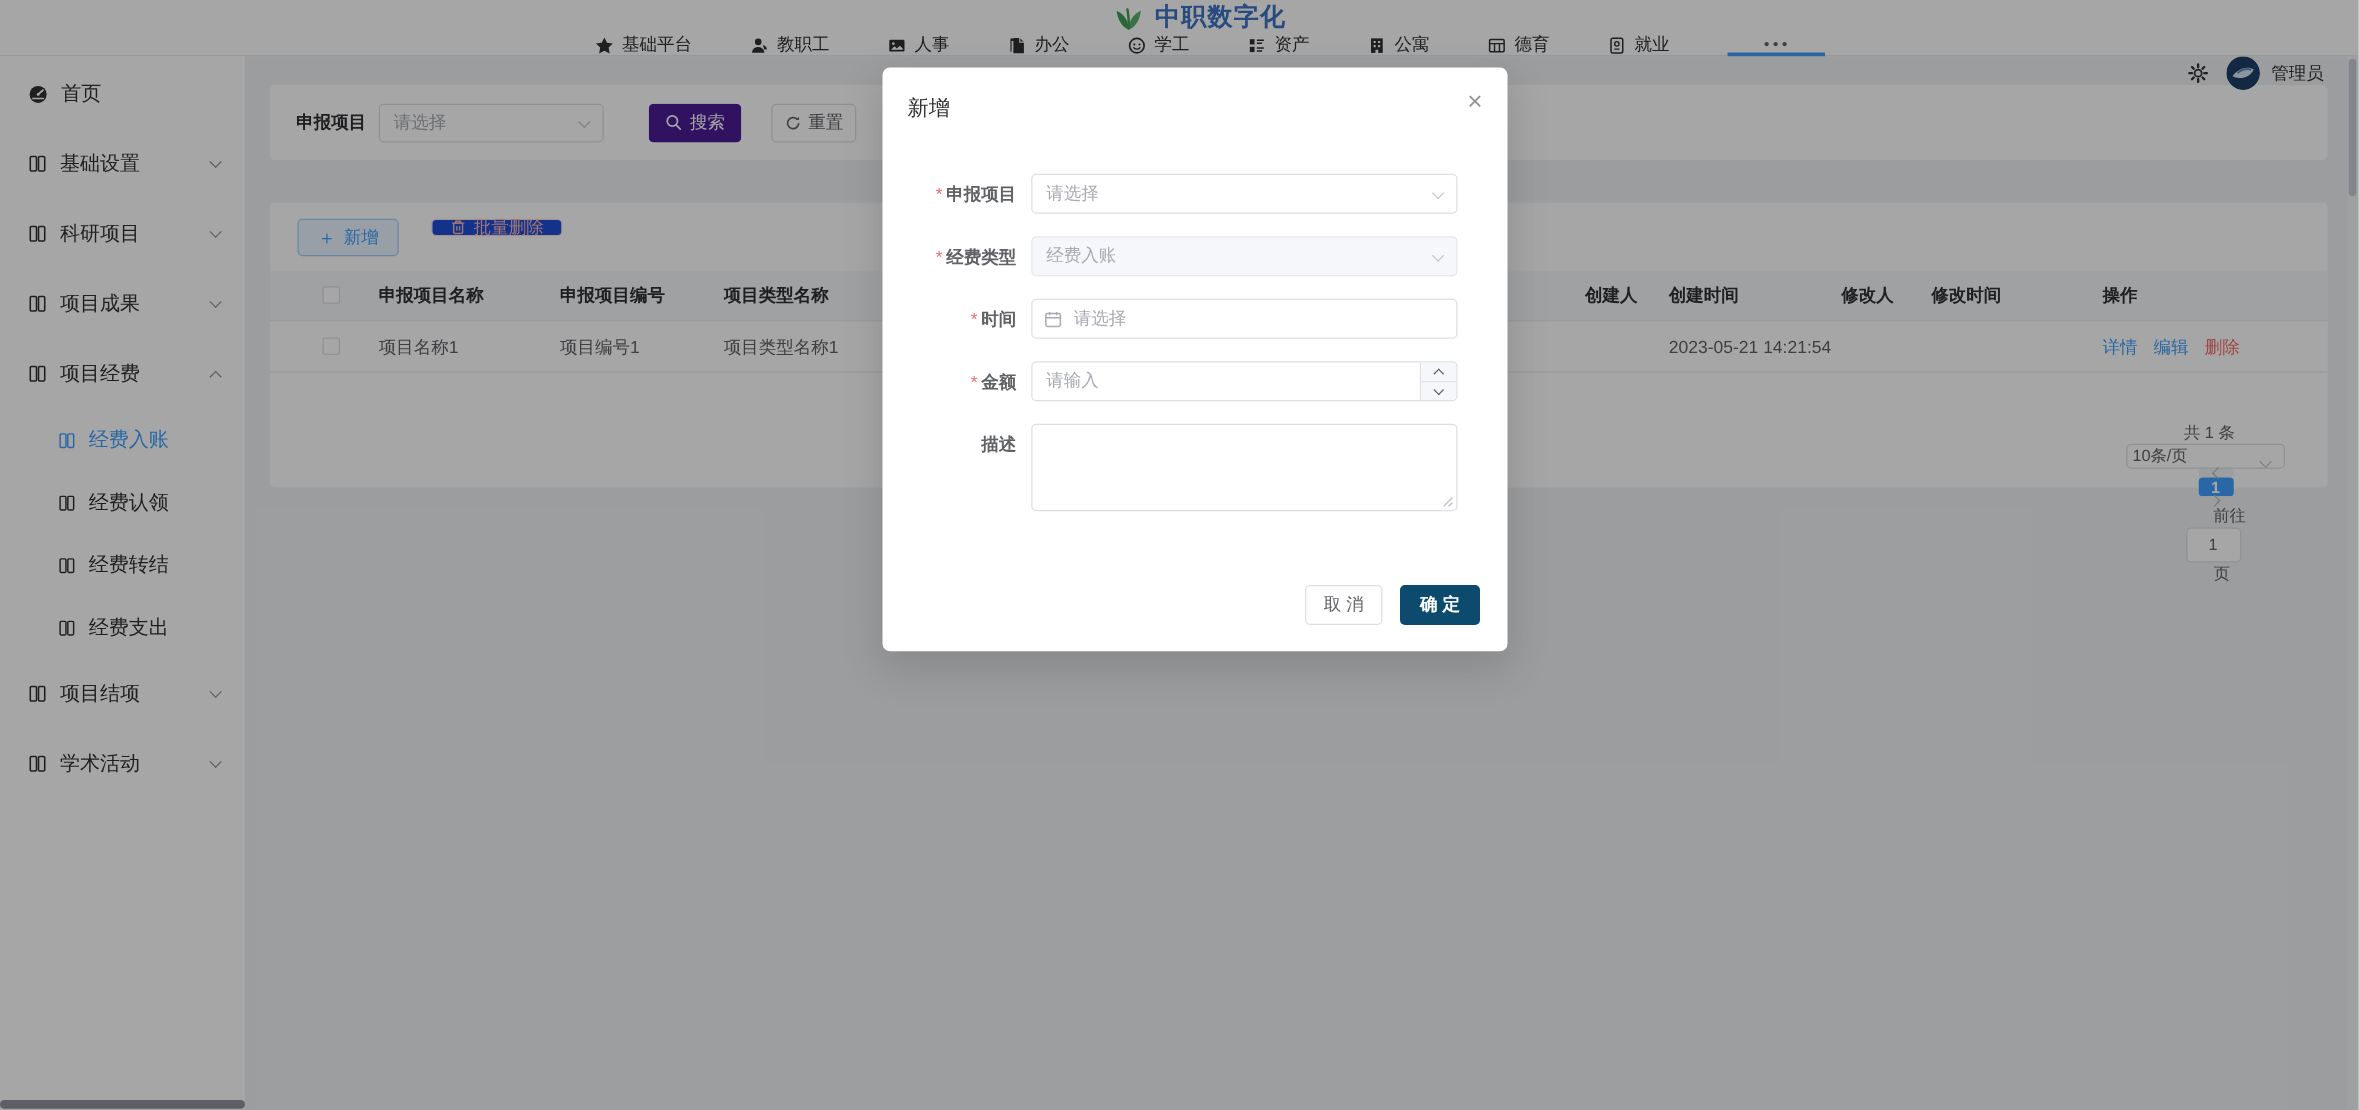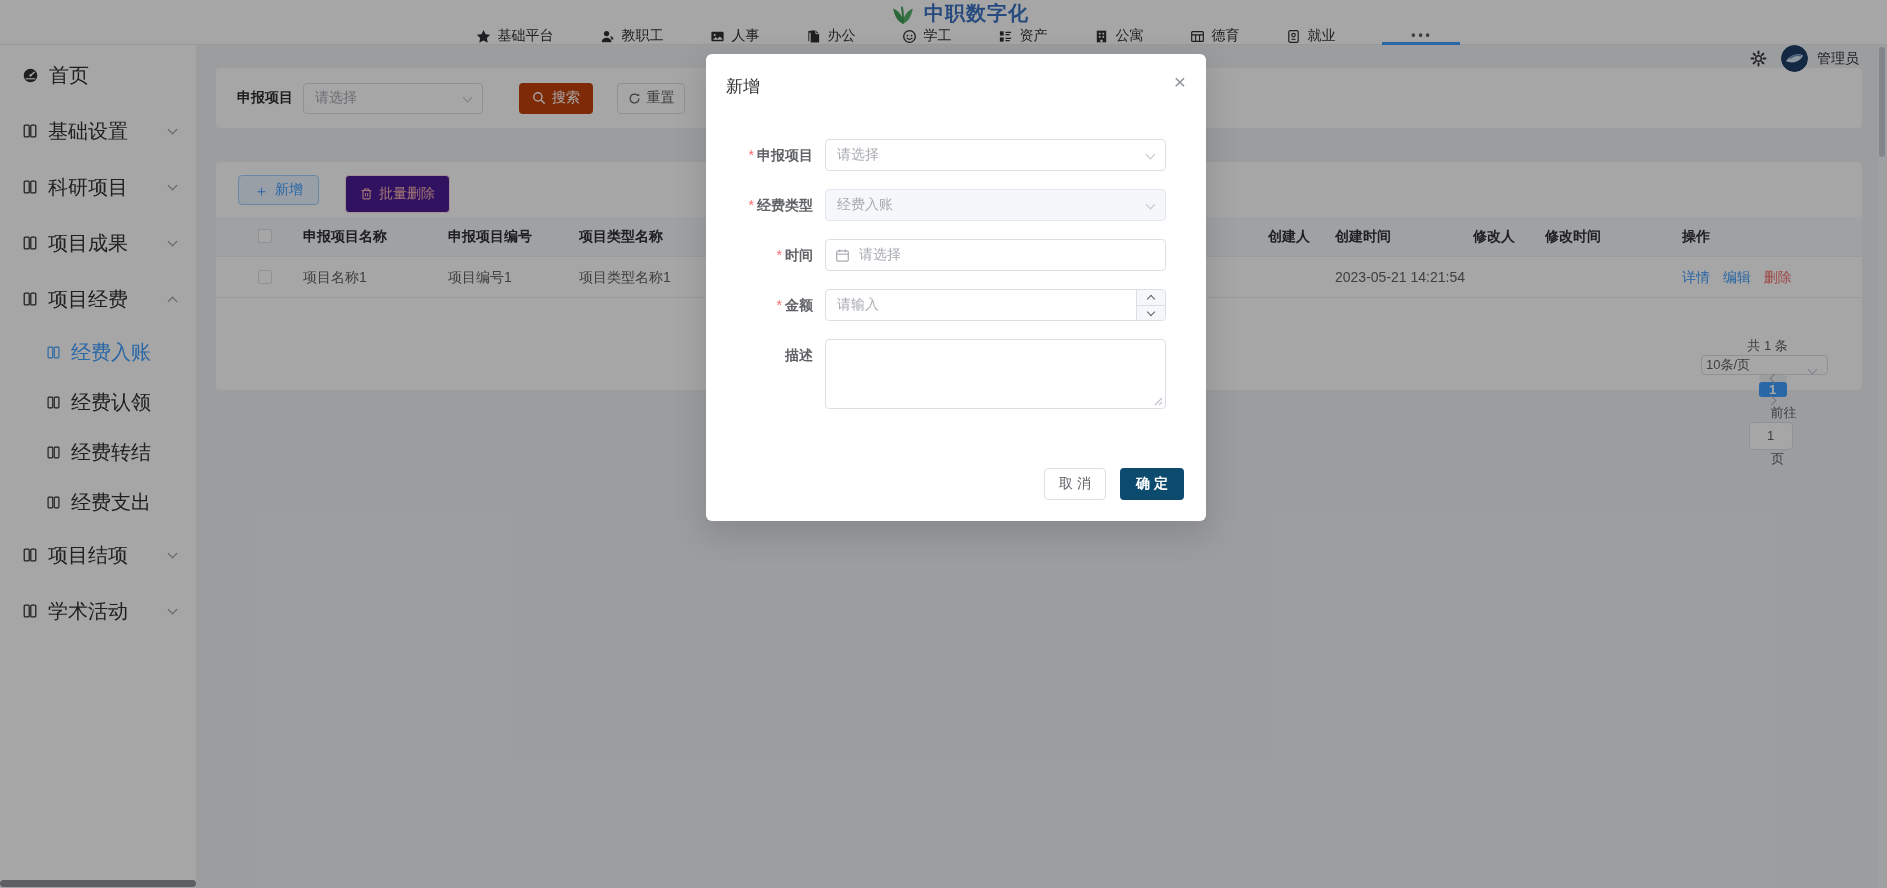--- a/index.html
+++ b/index.html
@@ -22,51 +22,51 @@
   .nav-more { width:78px; margin-right:0; justify-content:center; border-bottom:3px solid #409eff; }
   .nav-more .dots { font-size:12px; letter-spacing:3px; font-weight:bold; color:#606266; line-height:1; padding-left:3px; }
   .nav-right { margin-left:auto; display:flex; align-items:center; padding-right:28px; }
   .gear { color:#303133; margin-right:14px; cursor:pointer; }
   .avatar { width:27px; height:27px; border-radius:50%; overflow:hidden; cursor:pointer; }
   .admin-name { margin-left:9px; font-size:14px; color:#303133; cursor:pointer; }
 
   
   .sidebar { position:absolute; top:45px; left:0; bottom:0; width:196px; background:#fff; z-index:1; }
   .menu { padding-top:2px; }
-  .menu-item { display:flex; align-items:center; height:56px; padding:0 20px 0 22px; font-size:20px; color:#303133; cursor:pointer; }
+  .menu-item { display:flex; align-items:center; height:56px; padding:0 20px 0 22px; font-size:16px; color:#303133; cursor:pointer; }
   .menu-item .mi-ic { display:flex; color:#303133; }
   .menu-item .mi-label { margin-left:10px; flex:1; }
   .sub-item { height:50px; padding-left:46px; }
   .menu-item.active, .menu-item.active .mi-ic { color:#409eff; }
   .chev { width:7px; height:7px; border-right:1.5px solid #909399; border-bottom:1.5px solid #909399;
           transform:rotate(45deg); margin-top:-3px; }
   .chev.up { transform:rotate(-135deg); margin-top:4px; }
 
   
   .main { position:absolute; left:196px; top:45px; right:0; bottom:0; background:#f0f2f5; }
   .card { position:absolute; background:#fff; border-radius:4px; }
   .search-card { left:20px; top:23px; right:25px; height:60px; display:flex; align-items:center; padding-left:21px; }
   .search-label { font-weight:bold; color:#303133; }
   .sel-box { position:relative; height:31px; border:1px solid #dcdfe6; border-radius:4px; background:#fff;
              display:flex; align-items:center; padding:0 26px 0 11px; color:#a8abb2; cursor:pointer; }
   .sel-chev { position:absolute; right:11px; top:12px; width:7px; height:7px;
               border-right:1.4px solid #c0c4cc; border-bottom:1.4px solid #c0c4cc; transform:rotate(45deg); margin-top:-2px; }
   .search-sel { width:180px; margin-left:10px; }
   .btn { display:inline-flex; align-items:center; justify-content:center; height:31px; border-radius:4px;
          font-size:14px; cursor:pointer; border:1px solid transparent; white-space:nowrap; }
-  .btn-search { margin-left:36px; width:74px; background:#c2410c; color:#fff; }
+  .btn-search { margin-left:36px; width:74px; background:#4c1d95; color:#fff; }
   .btn-search svg { margin-right:6px; }
   .btn-reset { margin-left:24px; width:68px; background:#fff; border-color:#dcdfe6; color:#606266; }
   .btn-reset svg { margin-right:6px; }
 
   .table-card { left:20px; top:117px; right:25px; height:228px; }
   .toolbar { position:absolute; top:13px; left:22px; display:flex; }
   .btn-add { height:30px; padding:0 15px; background:#ecf5ff; border-color:#a0cfff; color:#409eff; }
   .btn-add .plus { font-size:15px; margin-right:6px; line-height:1; }
-  .btn-batch { height:38px; padding:0 14px; margin-left:26px; background:#4c1d95; border-color:#fde2e2; color:#f8b4b4; cursor:not-allowed; }
+  .btn-batch { height:14px; padding:0 14px; margin-left:26px; background:#1d4ed8; border-color:#fde2e2; color:#f8b4b4; cursor:not-allowed; }
   .btn-batch svg { margin-right:6px; }
 
   .thead, .trow { position:absolute; left:0; right:0; height:40px; display:flex; font-size:14px; }
   .thead { top:55px; background:#f5f7fa; font-weight:bold; color:#303133; border-bottom:1px solid #ebeef5; }
   .trow { top:96px; color:#606266; border-bottom:1px solid #ebeef5; background:#fff; }
   .cell { line-height:39px; white-space:nowrap; overflow:hidden; }
   .c0 { width:87px; padding-left:42px; } .c1 { width:145px; } .c2 { width:131px; } .c3 { flex:1; }
   .c4 { width:67px; } .c5 { width:138px; } .c6 { width:72px; } .c7 { width:137px; } .c8 { width:180px; }
   .cb { display:inline-block; width:14px; height:14px; border:1px solid #dcdfe6; border-radius:2px; background:#fff;
         margin-top:12px; cursor:pointer; }

